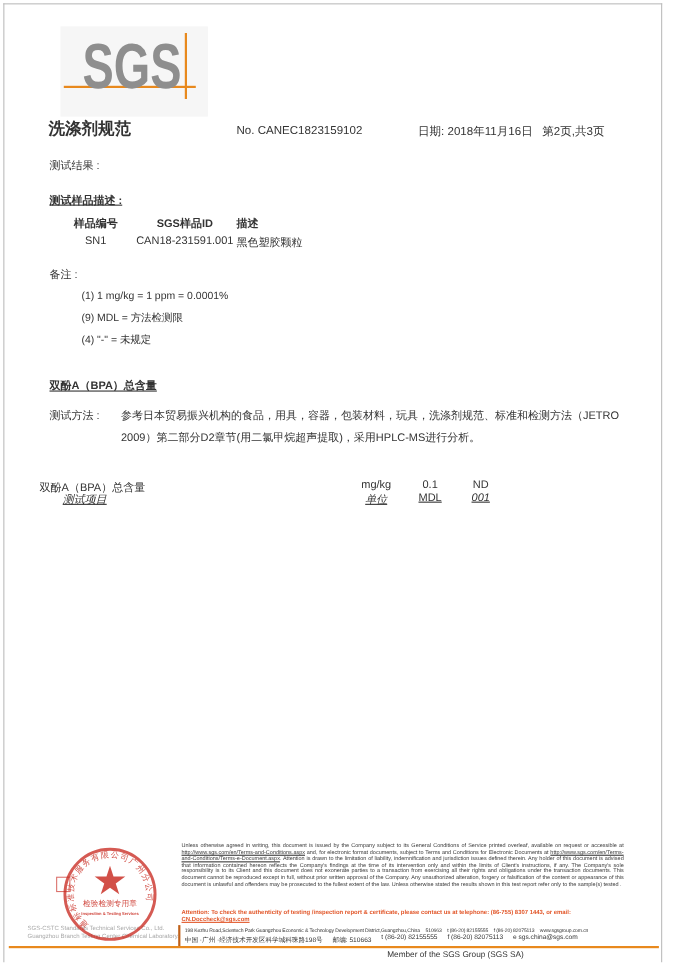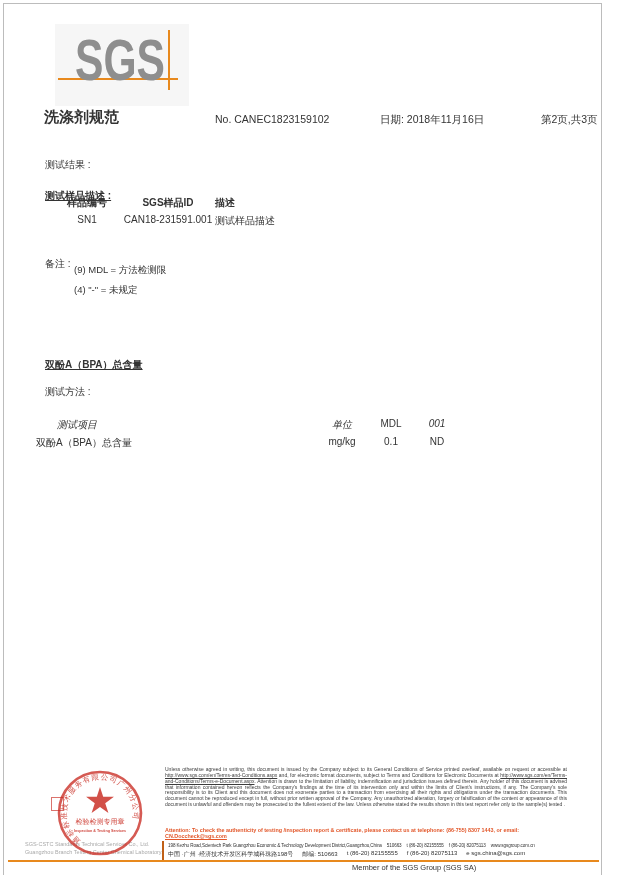--- a/index.html
+++ b/index.html
@@ -8,40 +8,40 @@
   .page-frame{position:absolute;left:3px;top:3px;width:597px;height:872px;
     border:1px solid #bcbcbc;border-bottom:none;background:#fff;}
   .abs{position:absolute;}
   
   .logo-bg{left:55px;top:24px;width:134px;height:82px;background:#f6f6f6;}
   .logo-svg{left:50px;top:22px;}
   
   .doc-title{left:44px;top:108px;font-size:15px;font-weight:bold;color:#333;}
   .hdr-no{left:215px;top:113px;font-size:10.5px;color:#333;}
   .hdr-date{left:380px;top:113px;font-size:10.5px;color:#333;}
-  .hdr-page{left:493px;top:113px;font-size:10.5px;color:#333;margin-left:48px;}
+  .hdr-page{left:493px;top:113px;font-size:10.5px;color:#333;}
   
-  .lbl{font-size:10px;color:#333;margin-top:14px;}
+  .lbl{font-size:10px;color:#333;}
   .results-label{left:45px;top:144px;}
   .sample-desc-label{left:45px;top:175px;text-decoration:underline;font-weight:bold;}
   .notes-label{left:45px;top:243px;}
   .bpa-title{left:45px;top:344px;font-weight:bold;text-decoration:underline;}
   .method-label{left:45px;top:371px;}
   .method-text{left:110px;top:369px;width:465px;font-size:10px;line-height:19.5px;color:#333;}
   
   .st{font-size:10px;color:#333;}
   .st-head{font-weight:bold;}
   .st-c1{left:45px;width:84px;text-align:center;}
   .st-c2{left:122px;width:92px;text-align:center;}
   .st-c3{left:215px;}
   
   .notes{left:74px;top:260px;font-size:9.5px;line-height:20px;color:#333;}
   
   .rt{font-size:10px;color:#333;}
-  .rt-h{}
+  .rt-h{text-decoration:underline;margin-top:29px;}
   .it{font-style:italic;}
   .rt-c1h{left:57px;}
   .rt-c1{left:36px;}
   .rt-c2{left:322px;width:40px;text-align:center;}
   .rt-c3{left:372px;width:38px;text-align:center;}
   .rt-c4{left:418px;width:38px;text-align:center;}
   
   .company-lines{left:25px;top:840px;font-size:5.5px;line-height:8px;color:#a9a9a9;width:150px;}
   .legal{left:165px;top:767px;width:402px;font-size:5px;line-height:5.85px;color:#3c3c3c;text-align:justify;}
   .legal .u{text-decoration:underline;}
@@ -77,31 +77,33 @@
 
   <div class="abs lbl results-label">测试结果 :</div>
   <div class="abs lbl sample-desc-label">测试样品描述 :</div>
 
   <div>
     <div class="abs st st-head st-c1" style="top:196px">样品编号</div>
     <div class="abs st st-head st-c2" style="top:196px">SGS样品ID</div>
     <div class="abs st st-head st-c3" style="top:196px">描述</div>
     <div class="abs st st-c1" style="top:214px">SN1</div>
     <div class="abs st st-c2" style="top:214px">CAN18-231591.001</div>
-    <div class="abs st st-c3" style="top:214px">测试样品描述</div>
+    <div class="abs st st-c3" style="top:214px">黑色塑胶颗粒</div>
   </div>
 
   <div class="abs lbl notes-label">备注 :</div>
   <div class="abs notes">
+    <div>(1) 1 mg/kg = 1 ppm = 0.0001%</div>
     <div>(9) MDL = 方法检测限</div>
     <div>(4) "-" = 未规定</div>
   </div>
 
   <div class="abs lbl bpa-title">双酚A（BPA）总含量</div>
   <div class="abs lbl method-label">测试方法 :</div>
+  <div class="abs method-text">参考日本贸易振兴机构的食品，用具，容器，包装材料，玩具，洗涤剂规范、标准和检测方法（JETRO 2009）第二部分D2章节(用二氯甲烷超声提取)，采用HPLC-MS进行分析。</div>
 
   <div>
     <div class="abs rt rt-h it rt-c1h" style="top:418px">测试项目</div>
     <div class="abs rt rt-h it rt-c2" style="top:418px">单位</div>
     <div class="abs rt rt-h rt-c3" style="top:418px">MDL</div>
     <div class="abs rt rt-h it rt-c4" style="top:418px">001</div>
     <div class="abs rt rt-c1" style="top:436px">双酚A（BPA）总含量</div>
     <div class="abs rt rt-c2" style="top:436px">mg/kg</div>
     <div class="abs rt rt-c3" style="top:436px">0.1</div>
     <div class="abs rt rt-c4" style="top:436px">ND</div>

